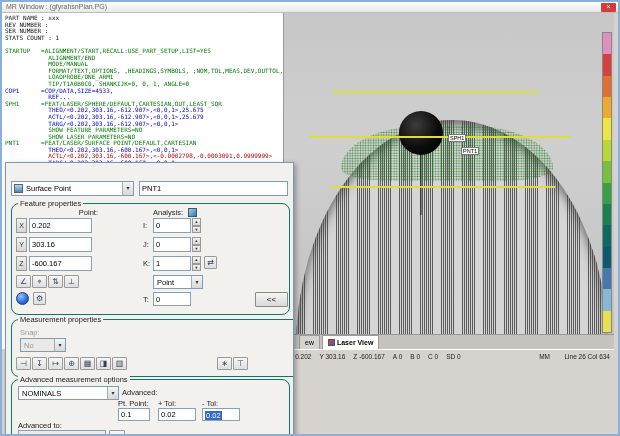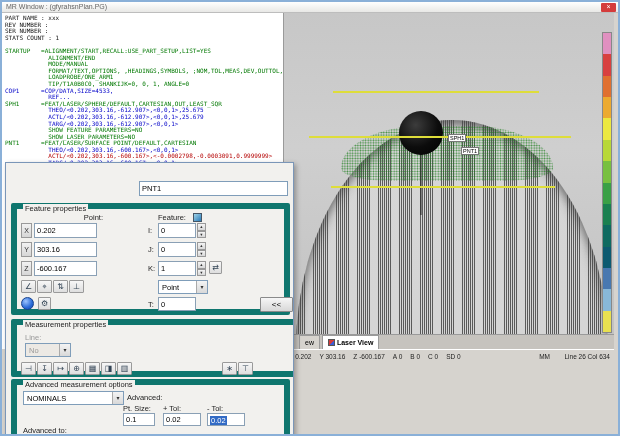--- a/index.html
+++ b/index.html
@@ -47,21 +47,21 @@
   .dlg-title{position:absolute;left:0;top:0;right:0;height:14px;background:linear-gradient(#ffffff,#ece9e4);border-bottom:1px solid #c8c8c8}
   .dlg-title .tt{position:absolute;left:5px;top:2px;font-size:8px;color:#222}
   .dlg-close{position:absolute;right:3px;top:1px;width:14px;height:11px;text-align:center;font-size:8px;color:#444;line-height:11px;cursor:pointer}
   .combo{background:#fff;border:1px solid #7f9db9;display:flex;align-items:center;position:absolute;height:15px}
   .combo .lbl{flex:1;padding-left:3px;font-size:7.5px;white-space:nowrap;overflow:hidden}
   .combo.disabled{background:#ece9e4}
   .combo.disabled .lbl{color:#999}
   .cmb-arrow{width:11px;align-self:stretch;background:linear-gradient(#f4f4f4,#d8d8d8);border-left:1px solid #aaa;text-align:center;font-size:6px;line-height:13px;color:#333;flex:none}
   .spic{width:9px;height:9px;margin-left:2px;background:linear-gradient(180deg,#bcd8ea,#4a88b8);border:1px solid #567;flex:none}
   input.tfield{position:absolute;background:#fff;border:1px solid #7f9db9;font-size:7.5px;padding:0 2px;height:15px;font-family:"Liberation Sans",sans-serif}
-  .grp{position:absolute;border:6px solid #0f766e;border-radius:2px}
+  .grp{position:absolute;border:1px solid #0f766e;border-radius:8px}
   .gtitle{position:absolute;top:-5px;left:6px;background:#f2f1ee;padding:0 2px;font-size:7.5px;color:#222;white-space:nowrap}
   .lbl7{position:absolute;font-size:7.5px;color:#222;white-space:nowrap}
   .lbl7.dim{color:#999}
   .axisbtn{position:absolute;width:11px;height:15px;background:linear-gradient(#f2f2f2,#d6d6d6);border:1px solid #999;font-size:7px;text-align:center;line-height:13px;color:#333}
   .vfield{position:absolute;height:15px;background:#fff;border:1px solid #8aa0b5;font-size:7.5px;padding:1px 2px;line-height:11px;font-family:"Liberation Sans",sans-serif}
   div.vfield{line-height:12px}
   .vfield.dis{background:#ece9e4;color:#888}
   .seltext{background:#316ac5;color:#fff;padding:0 1px}
   .spin{position:absolute;width:9px;height:15px;display:flex;flex-direction:column}
   .spin span{flex:1;background:linear-gradient(#f4f4f4,#d8d8d8);border:1px solid #999;font-size:4.5px;line-height:5.5px;text-align:center;color:#333}
@@ -157,20 +157,25 @@
         <span class="sfield"><span>B</span> <span>0</span></span>
         <span class="sfield"><span>C</span> <span>0</span></span>
         <span class="sfield"><span>SD</span> <span>0</span></span>
       </div>
     <span class="units">MM</span>
     <span class="linecol">Line 26 Col 634</span>
   </div>
 
   <div class="dialog">
 
+    <div class="combo" style="left:5px;top:18px;width:123px">
+      <span class="spic"></span>
+      <span class="lbl">Surface Point</span>
+      <span class="cmb-arrow">▾</span>
+    </div>
     <input class="tfield" style="left: 133px; top: 18px; width: 149px;" value="PNT1">
 
     <div class="grp" style="left:5px;top:40px;width:279px;height:112px">
       <span class="gtitle">Feature properties</span>
       <span class="lbl7" style="left:30px;top:4px;width:56px;text-align:right">Point:</span>
 
       <span class="axisbtn" style="left:4px;top:14px">X</span>
       <input class="vfield" style="left: 17px; top: 14px; width: 63px;" value="0.202">
       <span class="axisbtn" style="left:4px;top:33px">Y</span>
       <input class="vfield" style="left: 17px; top: 33px; width: 63px;" value="303.16">
@@ -180,21 +185,21 @@
       <div class="iconrow" style="left:4px;top:71px">
 
       <span class="ibtn">∠</span>
           <span class="ibtn">⌖</span>
           <span class="ibtn">⇅</span>
           <span class="ibtn">⊥</span>
         </div>
       <span class="bluebtn" style="left:4px;top:88px"></span>
       <span class="tbtn" style="left:21px;top:88px">⚙</span>
 
-      <span class="lbl7" style="left:141px;top:4px">Feature:</span>
+      <span class="lbl7" style="left:141px;top:4px">Analysis:</span>
       <span class="surfic" style="left:176px;top:4px"></span>
 
       <span class="lbl7" style="left:131px;top:17px">I:</span>
       <input class="vfield" style="left: 141px; top: 14px; width: 38px;" value="0">
       <span class="spin" style="left:180px;top:14px">
         <span>▴</span>
         <span>▾</span>
       </span>
 
       <span class="lbl7" style="left:131px;top:36px">J:</span>
@@ -218,21 +223,21 @@
       </div>
 
       <span class="lbl7" style="left:131px;top:91px">T:</span>
       <input class="vfield" style="left: 141px; top: 88px; width: 38px; height: 14px;" value="0">
 
       <span class="collapse" style="left:243px;top:88px;width:33px;height:15px">&lt;&lt;</span>
     </div>
 
     <div class="grp" style="left:5px;top:156px;width:330px;height:58px">
       <span class="gtitle">Measurement properties</span>
-      <span class="lbl7 dim" style="left:8px;top:8px">Line:</span>
+      <span class="lbl7 dim" style="left:8px;top:8px">Snap:</span>
       <div class="combo disabled" style="left:8px;top:18px;width:46px;height:14px">
         <span class="lbl">No</span>
         <span class="cmb-arrow">▾</span>
       </div>
       <div class="iconrow" style="left:4px;top:37px">
 
       <span class="ibtn">⊣</span>
           <span class="ibtn">↧</span>
           <span class="ibtn">↦</span>
           <span class="ibtn">⊕</span>
@@ -249,21 +254,21 @@
 
     <div class="grp" style="left:5px;top:216px;width:279px;height:72px">
       <span class="gtitle">Advanced measurement options</span>
       <span class="lbl7" style="left:110px;top:8px">Advanced:</span>
 
       <div class="combo" style="left:6px;top:6px;width:101px;height:14px">
         <span class="lbl">NOMINALS</span>
         <span class="cmb-arrow">▾</span>
       </div>
 
-      <span class="lbl7" style="left:106px;top:19px">Pt. Size:</span>
+      <span class="lbl7" style="left:106px;top:19px">Pt. Point:</span>
       <span class="lbl7" style="left:146px;top:19px">+ Tol:</span>
       <span class="lbl7" style="left:190px;top:19px">- Tol:</span>
 
       <input class="vfield" style="left: 106px; top: 28px; width: 32px; height: 13px;" value="0.1">
       <input class="vfield" style="left: 146px; top: 28px; width: 38px; height: 13px;" value="0.02">
       <div class="vfield" style="left:190px;top:28px;width:38px;height:13px"><span class="seltext">0.02</span></div>
 
       <span class="lbl7" style="left:6px;top:41px">Advanced to:</span>
       <div class="vfield dis" style="left:6px;top:50px;width:88px;height:13px"></div>
       <span class="tbtn" style="left:97px;top:50px;width:16px">...</span>

